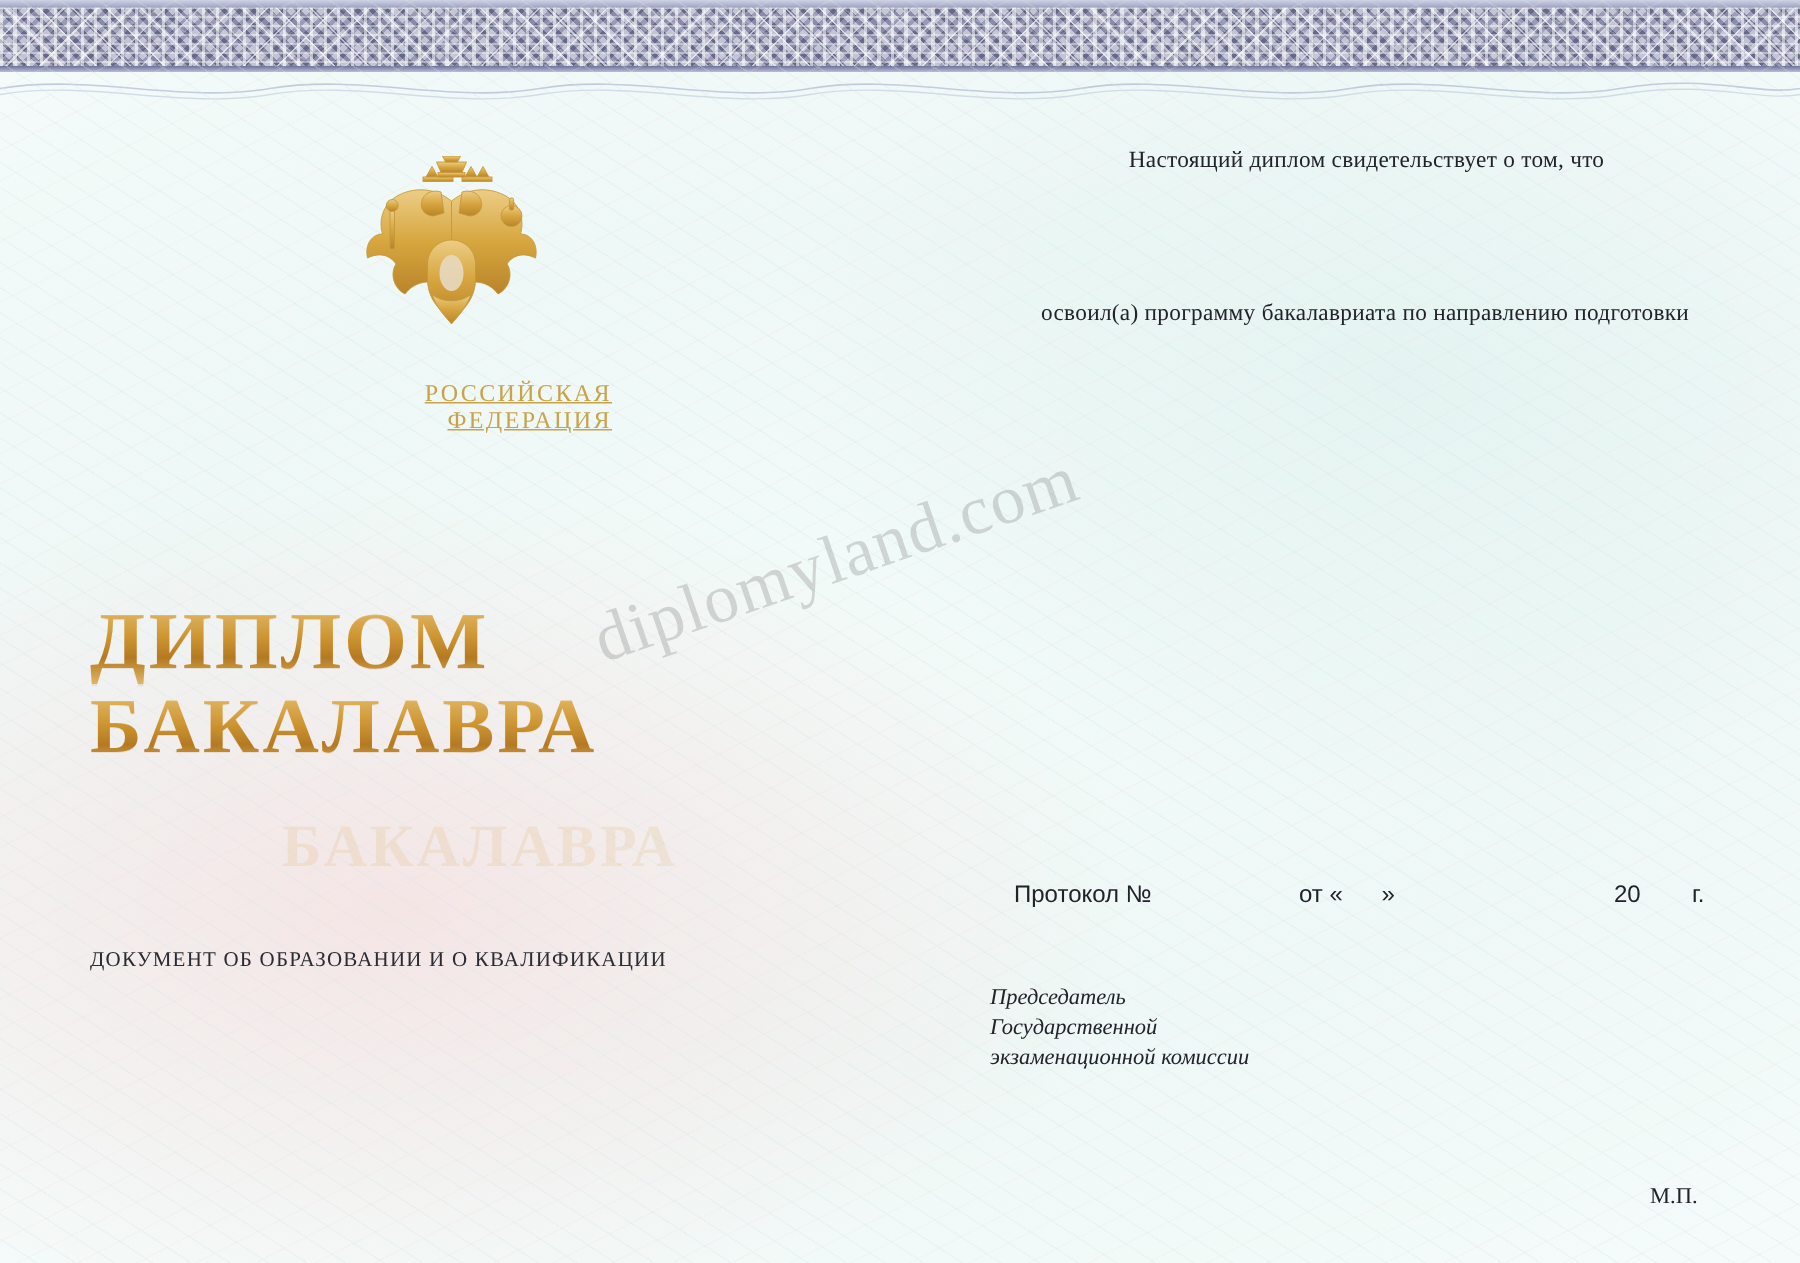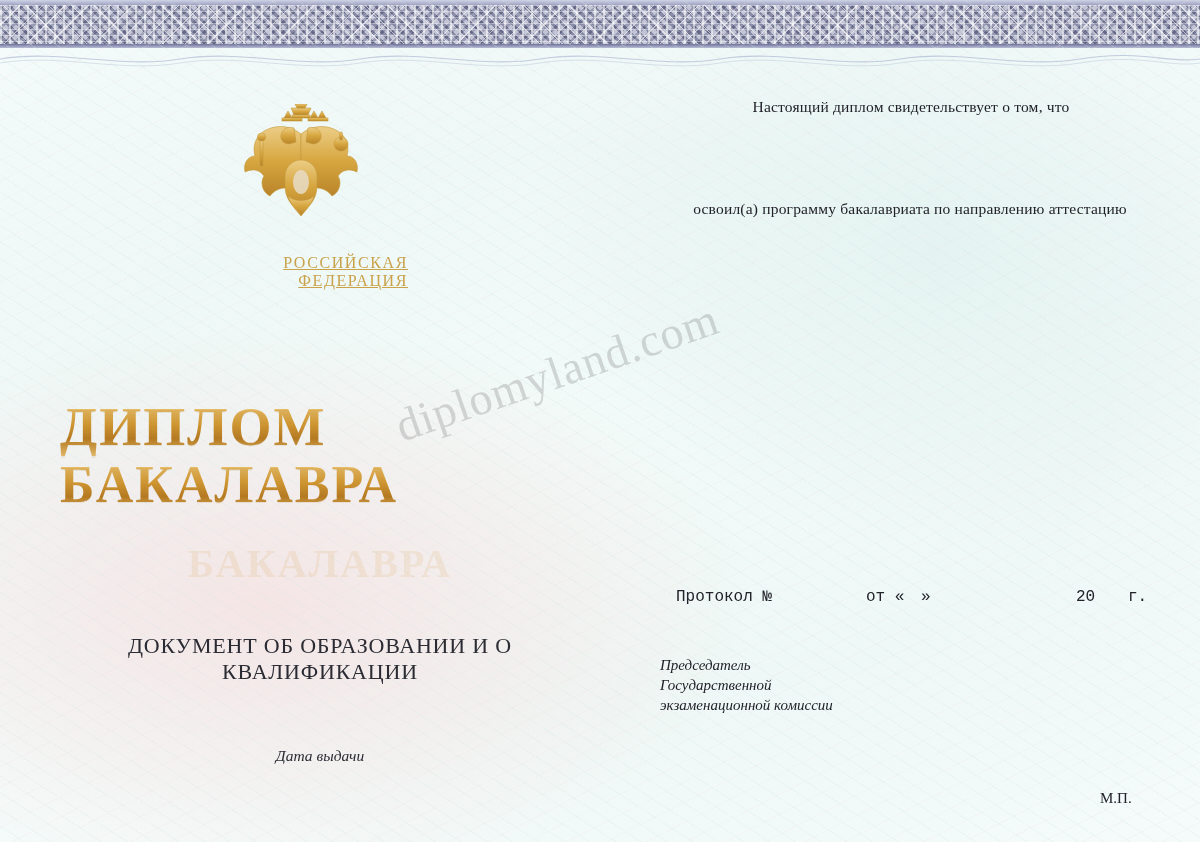--- a/index.html
+++ b/index.html
@@ -128,23 +128,23 @@
     letter-spacing: 2px;
     color: rgba(216,165,90,0.16);
   }
 
   
   .doc-subtitle {
     position: absolute;
     left: 60px;
     top: 633px;
     width: 520px;
-    text-align: center;
-    font-family: "Liberation Serif", serif;
-    font-size: 22px;
+    text-align: left;
+    font-family: "Liberation Serif", serif;
+    font-size: 14px;
     letter-spacing: 0.8px;
     color: #2b2b33;
   }
   .reg-number {
     position: absolute;
     left: 60px;
     top: 697px;
     width: 520px;
     text-align: center;
     font-family: "Liberation Serif", serif;
@@ -201,21 +201,21 @@
     font-size: 15.5px;
     line-height: 24px;
   }
 
   .protocol-row {
     position: absolute;
     left: 676px;
     top: 588px;
     width: 480px;
     height: 24px;
-    font-family: Liberation Mono, monospace;
+    font-family: Liberation Sans, sans-serif;
     font-size: 16px;
     color: #22222a;
   }
   .protocol-row span { position: absolute; top: 0; }
   .p-label { left: 0; }
   .p-ot { left: 190px; }
   .p-quote-close { left: 245px; }
   .p-20 { left: 400px; }
   .p-g { left: 452px; }
 
@@ -331,24 +331,23 @@
   <div class="rf-caption">РОССИЙСКАЯ ФЕДЕРАЦИЯ</div>
 
   <div class="title-ghost">БАКАЛАВРА</div>
 
   <div class="title-block">
     <div class="title-line">ДИПЛОМ</div>
     <div class="title-line second">БАКАЛАВРА</div>
   </div>
 
   <div class="doc-subtitle">ДОКУМЕНТ ОБ ОБРАЗОВАНИИ И О КВАЛИФИКАЦИИ</div>
-  <div class="issue-date">Дата выдачи</div>
 
   <div class="r-text r-certifies">Настоящий диплом свидетельствует о том, что</div>
-  <div class="r-text r-program">освоил(а) программу бакалавриата по направлению аттестацию</div>
+  <div class="r-text r-program">освоил(а) программу бакалавриата по направлению подготовки</div>
 
   <div class="protocol-row">
     <span class="p-label">Протокол №</span>
     <span class="p-ot">от «</span>
     <span class="p-quote-close">»</span>
     <span class="p-20">20</span>
     <span class="p-g">г.</span>
   </div>
 
   <div class="r-text sig-chair" style="white-space:pre-line;">Председатель

